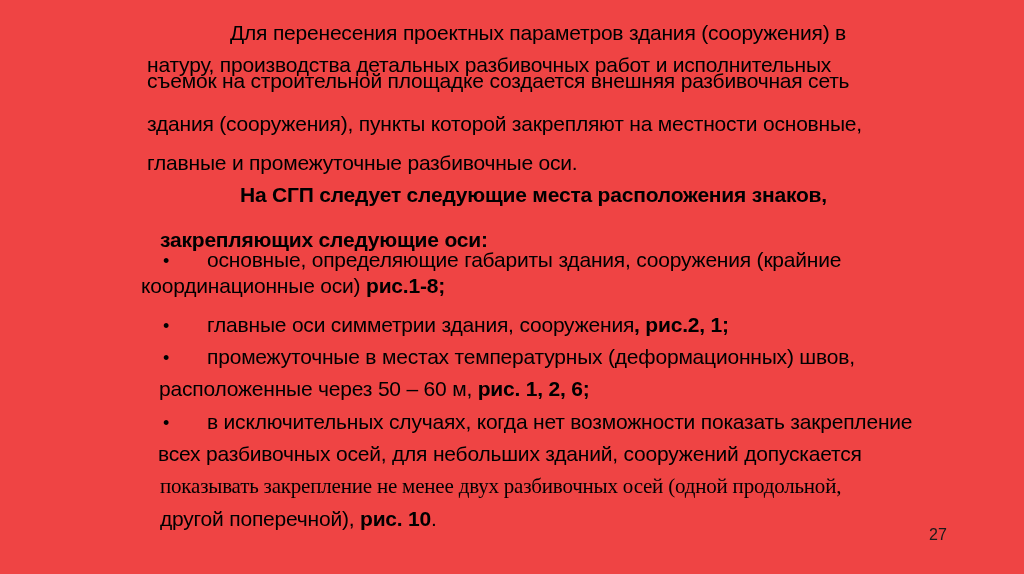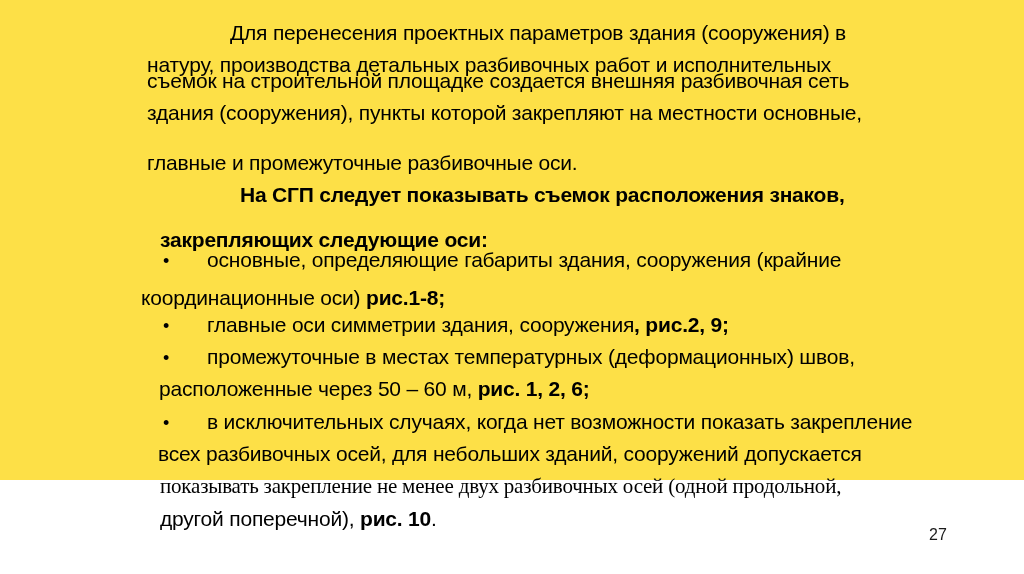--- a/index.html
+++ b/index.html
@@ -8,22 +8,22 @@
   }
   body {
     width: 1024px;
     height: 574px;
     overflow: hidden;
     font-family: "Liberation Sans", "DejaVu Sans", sans-serif;
   }
   .slide {
     position: relative;
     width: 1024px;
-    height: 480px;
-    background: #fde047;
+    height: 574px;
+    background: #ef4444;
     color: #000000;
   }
   .line {
     position: absolute;
     white-space: nowrap;
     font-size: 21px;
     line-height: 33px;
     height: 33px;
     color: #000000;
     letter-spacing: -0.2px;
@@ -47,27 +47,27 @@
   }
 </style>
 </head>
 <body>
 
 <div class="slide">
   <div id="text-block">
       <div class="line" style="left: 230px; top: 16px;"><span class="seg-normal">Для перенесения проектных параметров здания (сооружения) в</span></div>
       <div class="line" style="left: 147px; top: 48.4px;"><span class="seg-normal">натуру, производства детальных разбивочных работ и исполнительных</span></div>
       <div class="line" style="left: 147px; top: 64px;"><span class="seg-normal">съемок на строительной площадке создается внешняя разбивочная сеть</span></div>
-      <div class="line" style="left: 147px; top: 96px;"><span class="seg-normal">здания (сооружения), пункты которой закрепляют на местности основные,</span></div>
+      <div class="line" style="left: 147px; top: 107px;"><span class="seg-normal">здания (сооружения), пункты которой закрепляют на местности основные,</span></div>
       <div class="line" style="left: 147px; top: 145.6px;"><span class="seg-normal">главные и промежуточные разбивочные оси.</span></div>
-      <div class="line" style="left: 240px; top: 178px;"><span class="seg-bold">На СГП следует показывать съемок расположения знаков,</span></div>
+      <div class="line" style="left: 240px; top: 178px;"><span class="seg-bold">На СГП следует следующие места расположения знаков,</span></div>
       <div class="line" style="left: 160px; top: 210.4px; margin-top: 13px;"><span class="seg-bold">закрепляющих следующие оси:</span></div>
       <div class="line" style="left: 163px; top: 242.8px;"><span class="bullet-marker">•</span><span class="seg-normal">основные, определяющие габариты здания, сооружения (крайние</span></div>
-      <div class="line" style="left: 141px; top: 281px;"><span class="seg-normal">координационные оси) </span><span class="seg-bold">рис.1-8;</span></div>
-      <div class="line" style="left: 163px; top: 307.6px;"><span class="bullet-marker">•</span><span class="seg-normal">главные оси симметрии здания, сооружения</span><span class="seg-bold">, рис.2, 9;</span></div>
+      <div class="line" style="left: 141px; top: 269px;"><span class="seg-normal">координационные оси) </span><span class="seg-bold">рис.1-8;</span></div>
+      <div class="line" style="left: 163px; top: 307.6px;"><span class="bullet-marker">•</span><span class="seg-normal">главные оси симметрии здания, сооружения</span><span class="seg-bold">, рис.2, 1;</span></div>
       <div class="line" style="left: 163px; top: 340px;"><span class="bullet-marker">•</span><span class="seg-normal">промежуточные в местах температурных (деформационных) швов,</span></div>
       <div class="line" style="left: 159px; top: 372.4px;"><span class="seg-normal">расположенные через 50 – 60 м, </span><span class="seg-bold">рис. 1, 2, 6;</span></div>
       <div class="line" style="left: 163px; top: 404.8px;"><span class="bullet-marker">•</span><span class="seg-normal">в исключительных случаях, когда нет возможности показать закрепление</span></div>
       <div class="line" style="left: 158px; top: 437.2px;"><span class="seg-normal">всех разбивочных осей, для небольших зданий, сооружений допускается</span></div>
       <div class="line" style="left: 160px; top: 469.6px; font-family: Liberation Serif, serif;"><span class="seg-normal">показывать закрепление не менее двух разбивочных осей (одной продольной,</span></div>
       <div class="line" style="left: 160px; top: 502px;"><span class="seg-normal">другой поперечной), </span><span class="seg-bold">рис. 10</span><span class="seg-normal">.</span></div>
     </div>
   <div class="page-number">27</div>
 </div>
 

